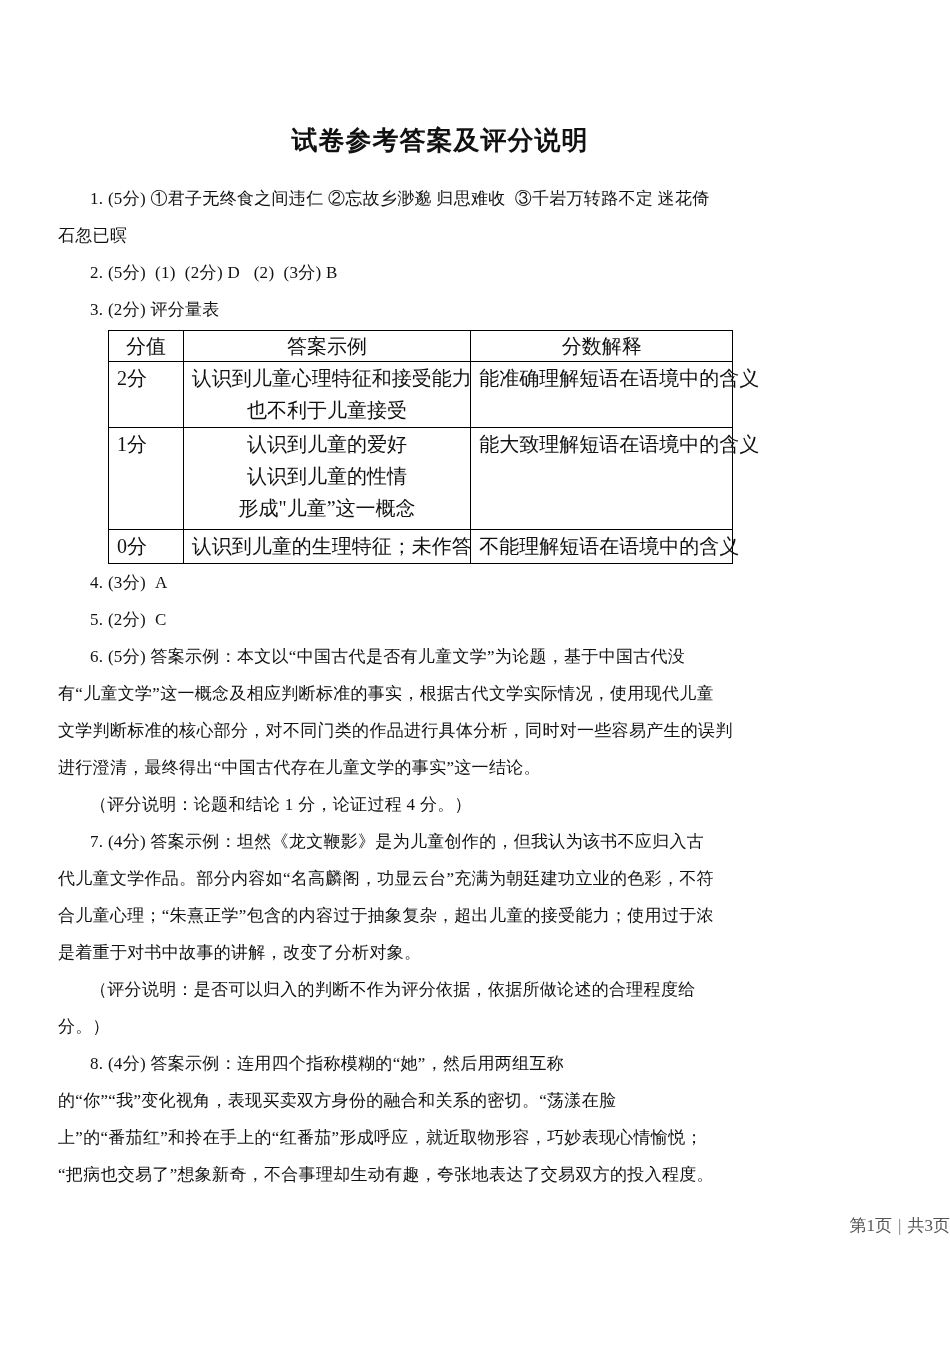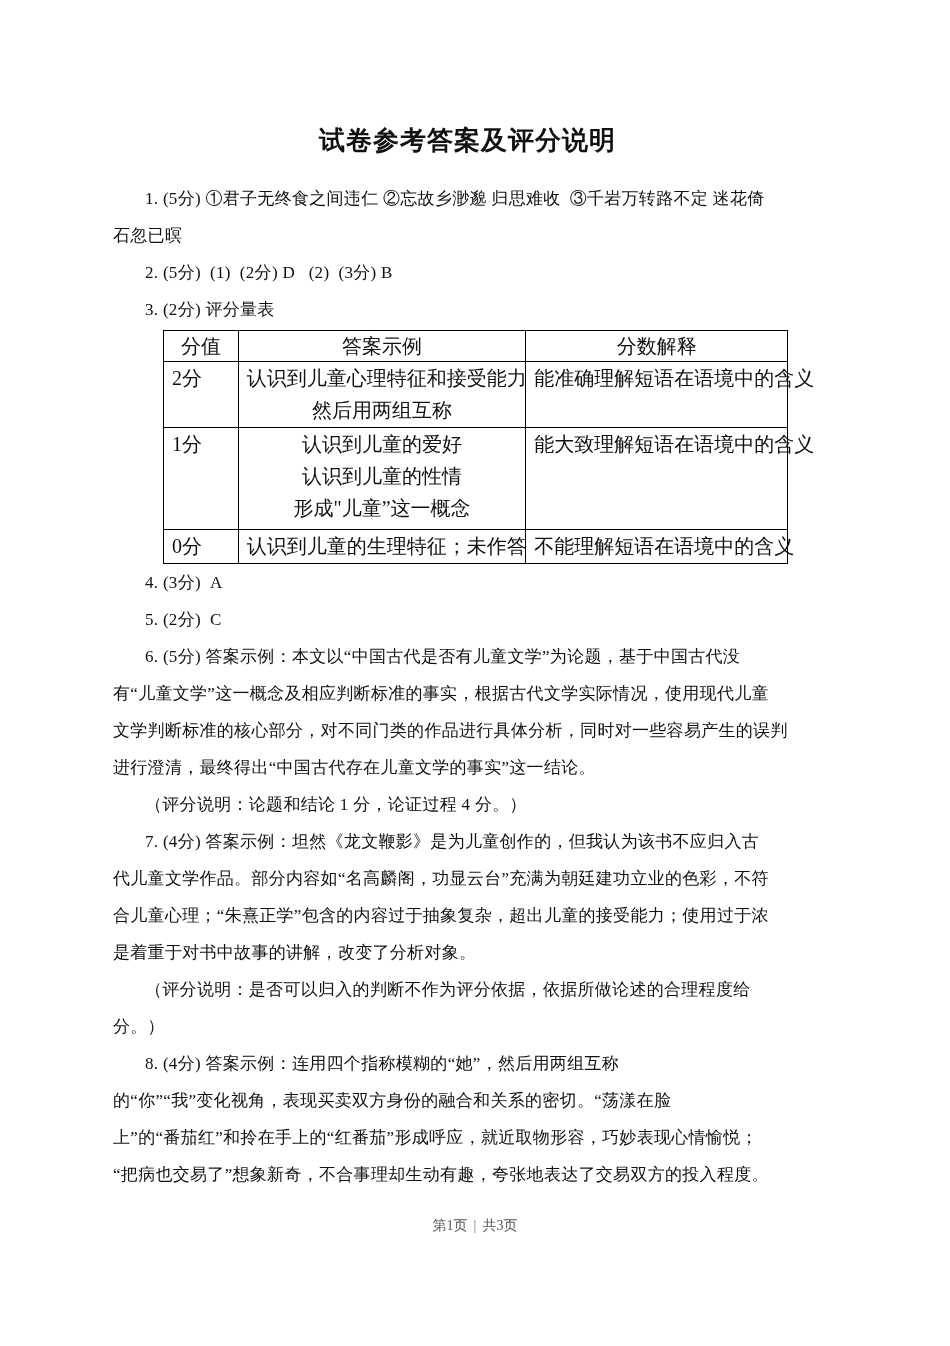--- a/index.html
+++ b/index.html
@@ -7,21 +7,21 @@
   .page {
     position: relative;
     width: 950px;
     height: 1346px;
     background: #ffffff;
     font-family: "Liberation Serif", "DejaVu Serif", serif;
     color: #111111;
     overflow: hidden;
   }
   .content {
-    padding: 121px 128px 0 113px; 
+    padding: 121px 128px 0 58px; 
   }
   .doc-title {
     margin: 0 0 19px 0;
     font-size: 26px;
     line-height: 40px;
     font-weight: bold;
     text-align: center;
     letter-spacing: 1px;
   }
   .line {
@@ -53,22 +53,22 @@
     line-height: 30px;
     padding: 0 4px;
   }
   tr.t-r1 { height: 66px; }
   tr.t-r2 { height: 102px; }
   tr.t-r3 { height: 34px; }
   .cell-line { line-height: 32px; white-space: pre; }
 
   .page-footer {
     margin-top: 22px;
-    text-align: center;
-    font-size: 14px;
+    text-align: right;
+    font-size: 17px;
     line-height: 22px;
     color: #555555;
   }
   .page-footer .sep { margin: 0 6px; color: #777777; }
 </style>
 </head>
 <body>
 
 <div class="page">
   <div class="content">
@@ -88,21 +88,21 @@
           <td class="col-score">分值</td>
           <td class="col-example">答案示例</td>
           <td class="col-interp">分数解释</td>
         </tr>
         <tr class="t-r1">
           <td class="col-score">
             <div class="cell-line">2分</div>
           </td>
           <td class="col-example">
             <div class="cell-line">认识到儿童心理特征和接受能力</div>
-            <div class="cell-line">然后用两组互称</div>
+            <div class="cell-line">也不利于儿童接受</div>
           </td>
           <td class="col-interp">
             <div class="cell-line">能准确理解短语在语境中的含义</div>
           </td>
         </tr>
         <tr class="t-r2">
           <td class="col-score">
             <div class="cell-line">1分</div>
           </td>
           <td class="col-example">

